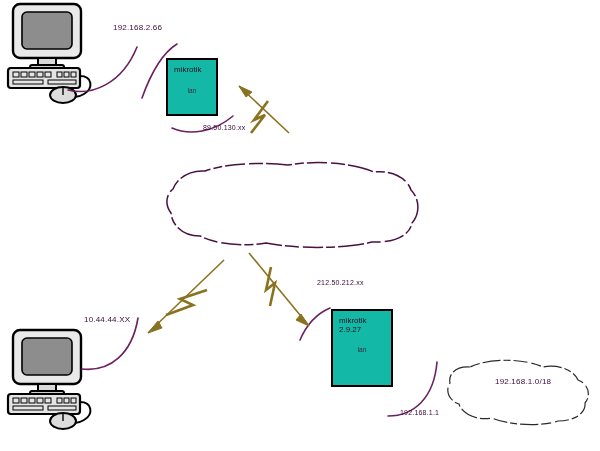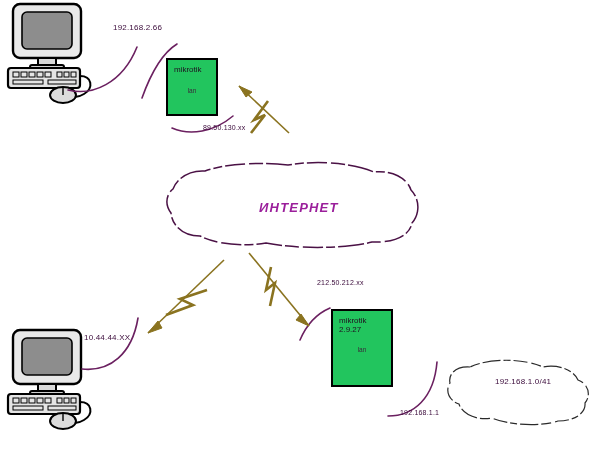--- a/index.html
+++ b/index.html
@@ -41,21 +41,21 @@
     color: #9b1f9b;
     font-family: "Liberation Sans", sans-serif;
     font-style: italic;
     font-weight: bold;
     font-size: 13px;
     letter-spacing: 1.2px;
     white-space: nowrap;
   }
   .devbox {
     position: absolute;
-    background: #22c55e;
+    background: #14b8a6;
     border: 2px solid #000000;
     box-sizing: border-box;
   }
   .devbox .dev-title {
     position: absolute;
     left: 6px;
     top: 5px;
     font-size: 8px;
     color: #201020;
     line-height: 1.15;
@@ -195,27 +195,26 @@
     <div class="dev-title">mikrotik</div>
     <div class="dev-sub" style="top:27px;">lan</div>
   </div>
 
   <div class="devbox" style="left:331px; top:309px; width:62px; height:78px;">
     <div class="dev-title">mikrotik
 2.9.27</div>
     <div class="dev-sub" style="top:35px;">lan</div>
   </div>
 
-  <div class="cloud-text" style="left:259px; top:200px;">ИНТЕРНЕТ</div>
-
-  <div class="label" style="left:495px; top:378px;">192.168.1.0/41</div>
+
+  <div class="label" style="left:495px; top:378px;">192.168.1.0/18</div>
 
   <div class="label" style="left:86px; top:24px;margin-left:27px;">192.168.2.66</div>
 
-  <div class="label" style="left:84px; top:334px;">10.44.44.XX</div>
+  <div class="label" style="left:84px; top:316px;">10.44.44.XX</div>
 
   <div class="label tiny" style="left:203px; top:124px;">89.50.130.xx</div>
 
   <div class="label tiny" style="left:317px; top:279px;">212.50.212.xx</div>
 
   <div class="label tiny" style="left:400px; top:409px;">192.168.1.1</div>
 
 </div>
 
 </body></html>

